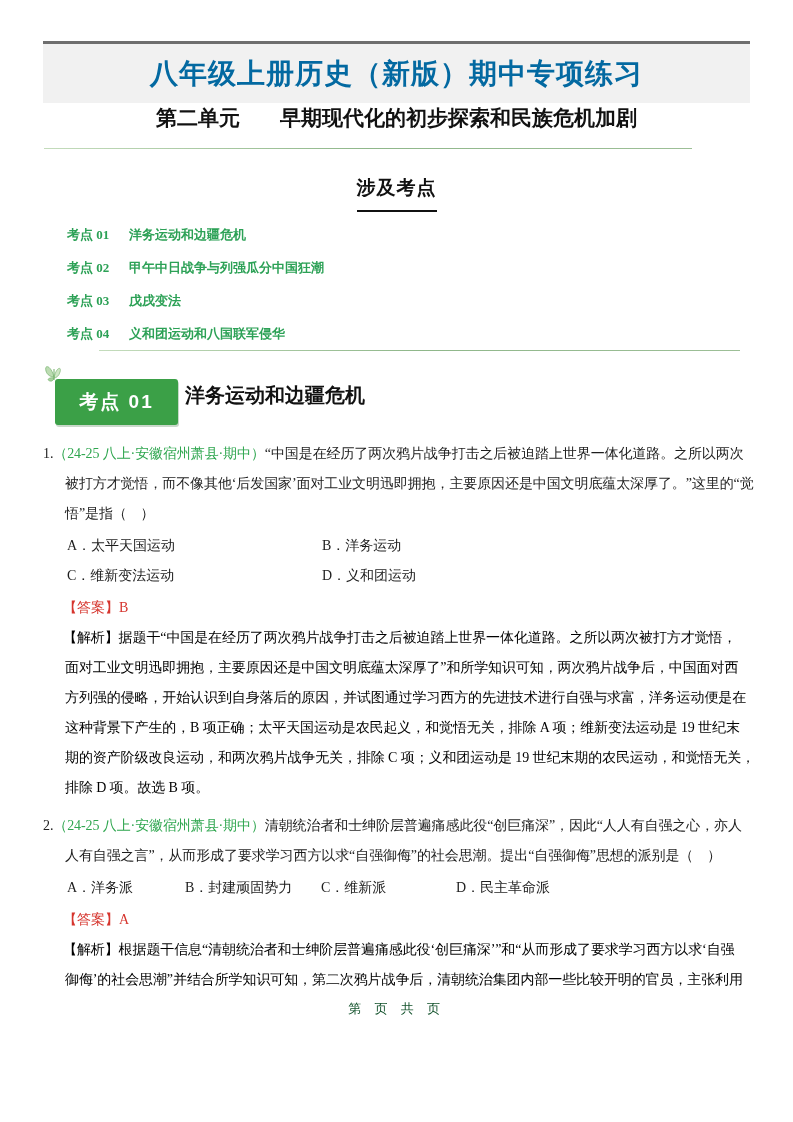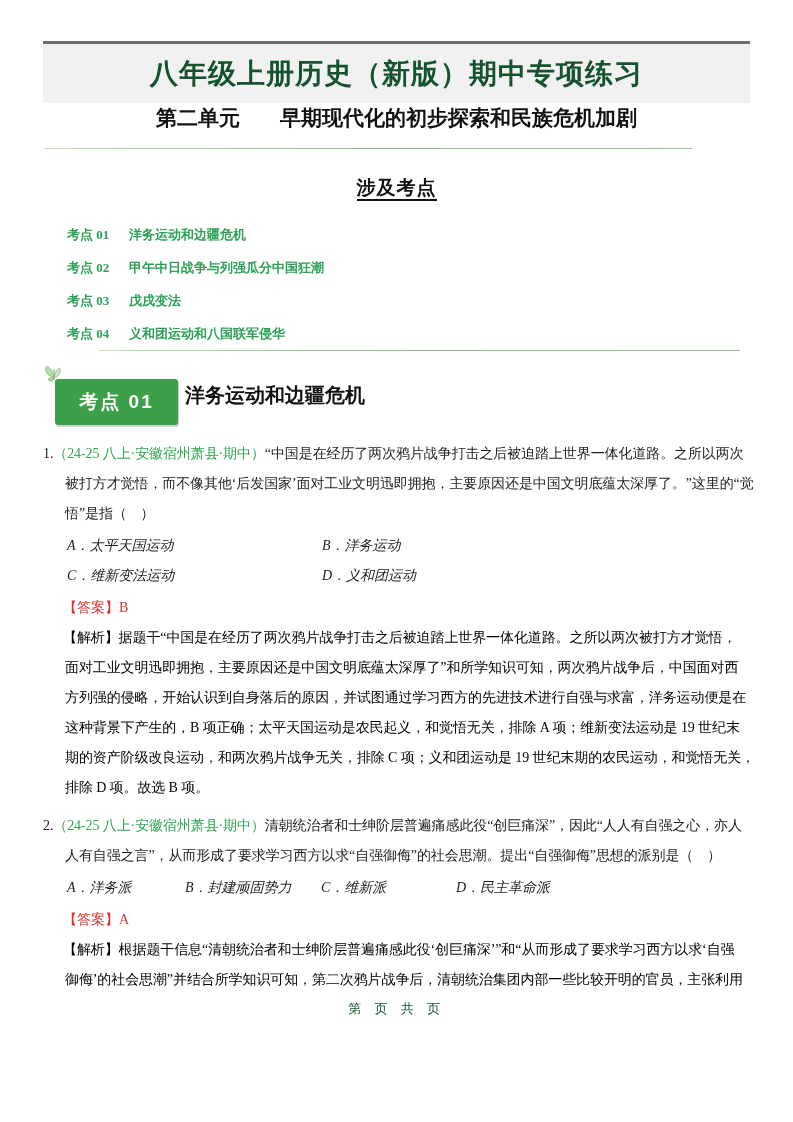--- a/index.html
+++ b/index.html
@@ -13,41 +13,41 @@
   .inner { padding:0 43px; }
 
   
   .topbar { margin-top:41px; height:3px; background:#6e6e6e; }
   .band {
     height:59px; background:#f1f1f1;
     display:flex; align-items:center; justify-content:center;
   }
   .band .title {
     font-family:"Liberation Sans","DejaVu Sans",sans-serif;
-    font-weight:bold; font-size:28px; color:#14532d; letter-spacing:1px;
+    font-weight:bold; font-size:28px; color:#0369a1; letter-spacing:1px;
   }
   .unitline {
     text-align:center; line-height:30px;
     font-family:"Liberation Sans","DejaVu Sans",sans-serif;
     font-weight:bold; font-size:21px; color:#111;
   }
   .unitgap { display:inline-block; width:40px; }
   .selline {
     margin-top:14px; text-align:center; line-height:28px;
     font-weight:bold; font-size:19px; color:#111; letter-spacing:1px;
   }
   .hair { height:1px; background:linear-gradient(to right,#c4dcbc,#8fb78a,#9dbf97); }
   .hair1 { margin-top:15px; margin-left:1px; width:648px; }
   .hair2 { margin-left:56px; width:641px; }
 
   
   .topics-head { margin-top:26px; text-align:center; line-height:26px; }
   .topics-head span {
     font-weight:bold; font-size:19px; color:#111;
-    border-bottom:2px solid #111; padding-bottom:1px; letter-spacing:1px;
+    border-bottom:2px solid #111; padding-bottom:12px; letter-spacing:1px;
   }
   .topics { margin-top:16px; padding-left:24px; }
   .topic { line-height:33px; font-weight:bold; font-size:13px; color:#2ca156; }
   .topic .tlabel { display:inline-block; min-width:62px; }
 
   
   .badge-row { position:relative; margin-top:14px; height:63px; }
   .butterfly { position:absolute; left:-2px; top:-4px; }
   .badge {
     position:absolute; left:12px; top:14px; width:123px; height:46px;
@@ -64,21 +64,21 @@
   }
 
   
   .q { font-size:14px; }
   .q1 { margin-top:11px; }
   .q2 { margin-top:8px; }
   .qline { line-height:30px; white-space:nowrap; letter-spacing:-0.1px; }
   .qline.cont { padding-left:22px; }
   .qnum { color:#1d1d1d; }
   .qsrc { color:#2fa64f; }
-  .opts { margin-top:2px; padding-left:24px;font-style:italic; }
+  .opts { margin-top:2px; padding-left:24px; }
   .optrow { line-height:30px; white-space:nowrap; }
   .opts1 .cell { display:inline-block; width:255px; }
   .opts2 .cell { display:inline-block; }
   .opts2 .cell:nth-child(1) { width:118px; }
   .opts2 .cell:nth-child(2) { width:136px; }
   .opts2 .cell:nth-child(3) { width:135px; }
   .ansline { margin-top:2px; padding-left:20px; line-height:30px; color:#d6352e; }
   .ana { color:#000000; }
   .aline { line-height:30px; white-space:nowrap; letter-spacing:-0.1px; }
   .aline.first { padding-left:20px; }

